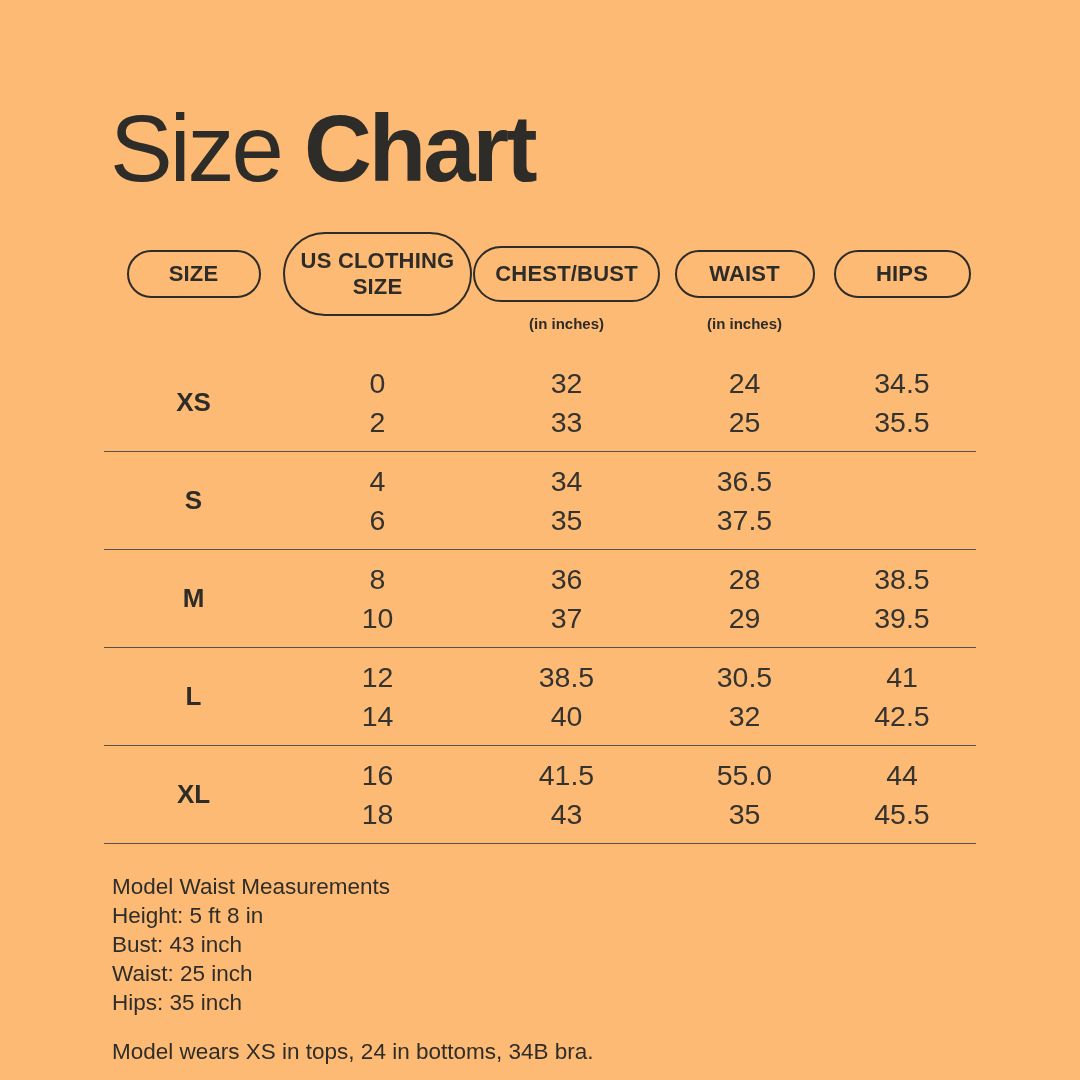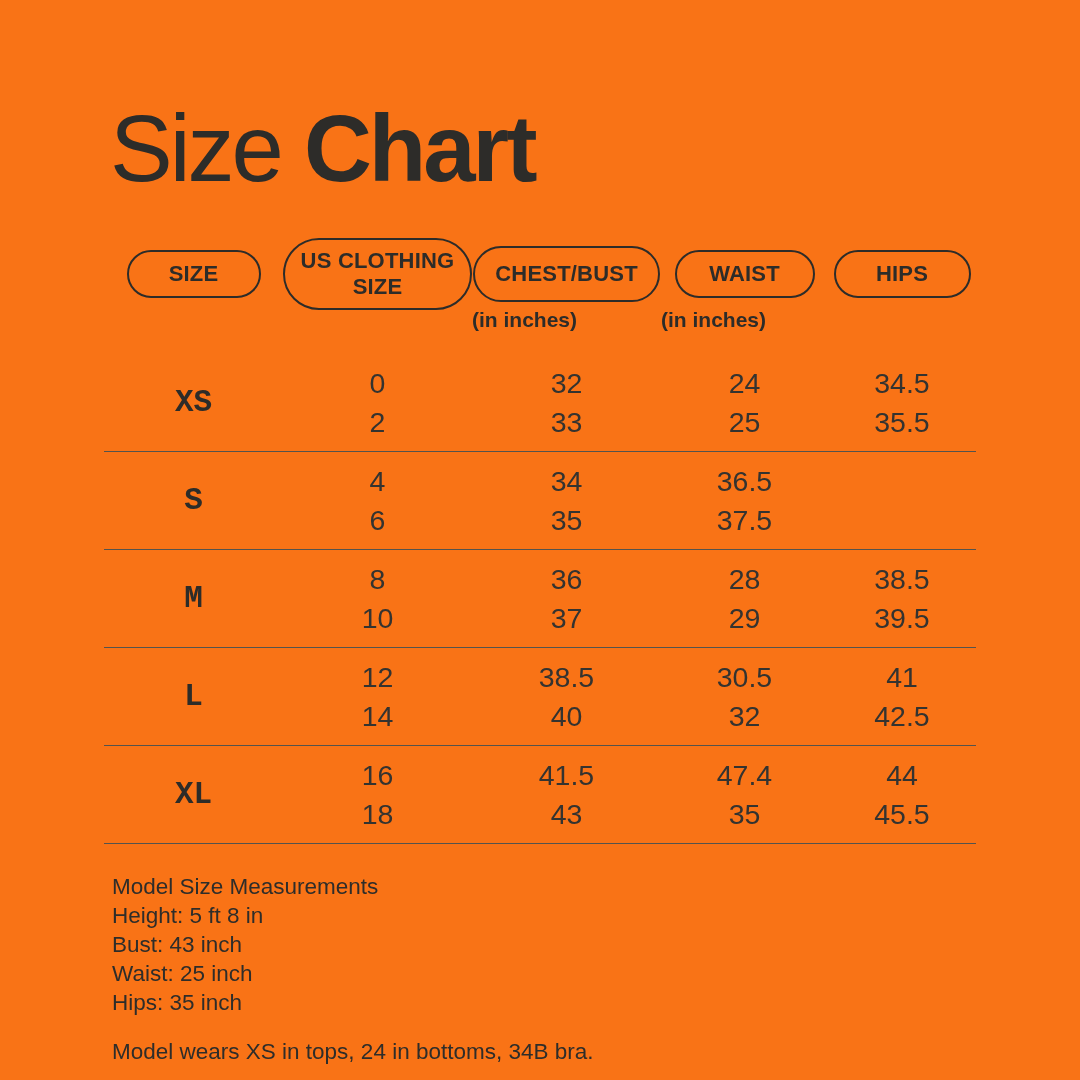--- a/index.html
+++ b/index.html
@@ -1,19 +1,19 @@
 <!DOCTYPE html>
 <html><head>
 <meta charset="utf-8">
 <style>
   html,body{margin:0;padding:0;}
   .canvas{
     position:relative;
     width:1080px;height:1080px;
-    background:#f97316;
+    background:#fdba74;
     font-family:"Liberation Sans", sans-serif;
     color:#2d2c29;
     overflow:hidden;
   }
   
   .title{
     position:absolute;left:110px;top:102px;
     font-size:94px;line-height:1;letter-spacing:-3px;
     white-space:nowrap;
   }
@@ -31,37 +31,37 @@
     display:flex;align-items:center;justify-content:center;
   }
   .pill{
     border:2.5px solid #2d2c29;border-radius:46px;
     display:flex;align-items:center;justify-content:center;
     font-weight:700;font-size:22px;text-align:center;
     letter-spacing:.2px;line-height:1.18;
     box-sizing:border-box;
   }
   .pill-size{width:134px;height:48px;}
-  .pill-us{width:193px;height:72px;padding:0 14px;}
+  .pill-us{width:193px;height:84px;padding:0 14px;}
   .pill-chest{width:187px;height:56px;}
   .pill-waist{width:140px;height:48px;}
   .pill-hips{width:137px;height:48px;}
   .hdr-sub{
     position:absolute;left:0;right:0;bottom:-14px;
-    text-align:left;font-weight:700;font-size:21px;
+    text-align:center;font-weight:700;font-size:15px;
     color:#2d2c29;
   }
   .tbody{margin-top:36px;}
   .data-row{
     border-bottom:1.8px solid #55534d;
     height:98px;box-sizing:border-box;
   }
   .cell-size{
     display:flex;align-items:center;justify-content:center;
-    font-weight:700;font-size:31px;font-family:Liberation Mono, monospace;
+    font-weight:700;font-size:26px;
   }
   .cell-vals{
     display:flex;flex-direction:column;align-items:center;justify-content:center;
     font-size:28.5px;color:#343330;
   }
   .cell-vals div{line-height:39px;}
 
   
   .notes{
     position:absolute;left:112px;top:872px;
@@ -183,34 +183,34 @@
         <div class="cell-size">XL</div>
         <div class="cell-vals">
           <div>16</div>
           <div>18</div>
         </div>
         <div class="cell-vals">
           <div>41.5</div>
           <div>43</div>
         </div>
         <div class="cell-vals">
-          <div>47.4</div>
+          <div>55.0</div>
           <div>35</div>
         </div>
         <div class="cell-vals">
           <div>44</div>
           <div>45.5</div>
         </div>
       </div>
 
     </div>
   </div>
 
   <div class="notes">
-    <div>Model Size Measurements</div>
+    <div>Model Waist Measurements</div>
     <div><span class="bold">Height</span><span>: 5 ft 8 in</span></div>
     <div><span class="bold">Bust</span><span>: 43 inch</span></div>
     <div><span class="bold">Waist</span><span>: 25 inch</span></div>
     <div><span class="bold">Hips</span><span>: 35 inch</span></div>
     <div class="notes-footer">Model wears XS in tops, 24 in bottoms, 34B bra.</div>
   </div>
 
 </div>
 
 </body></html>

